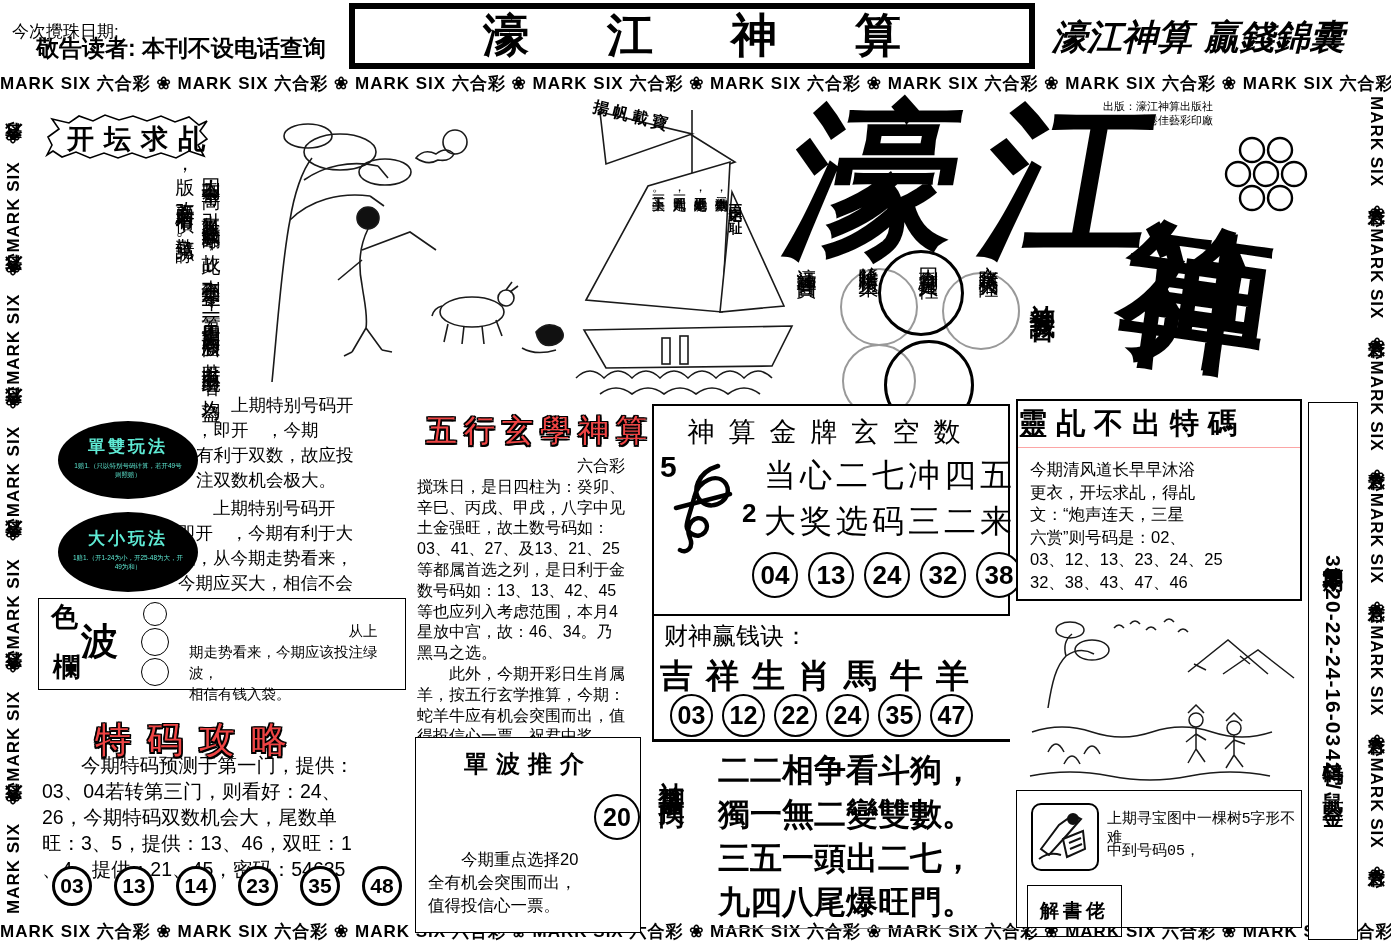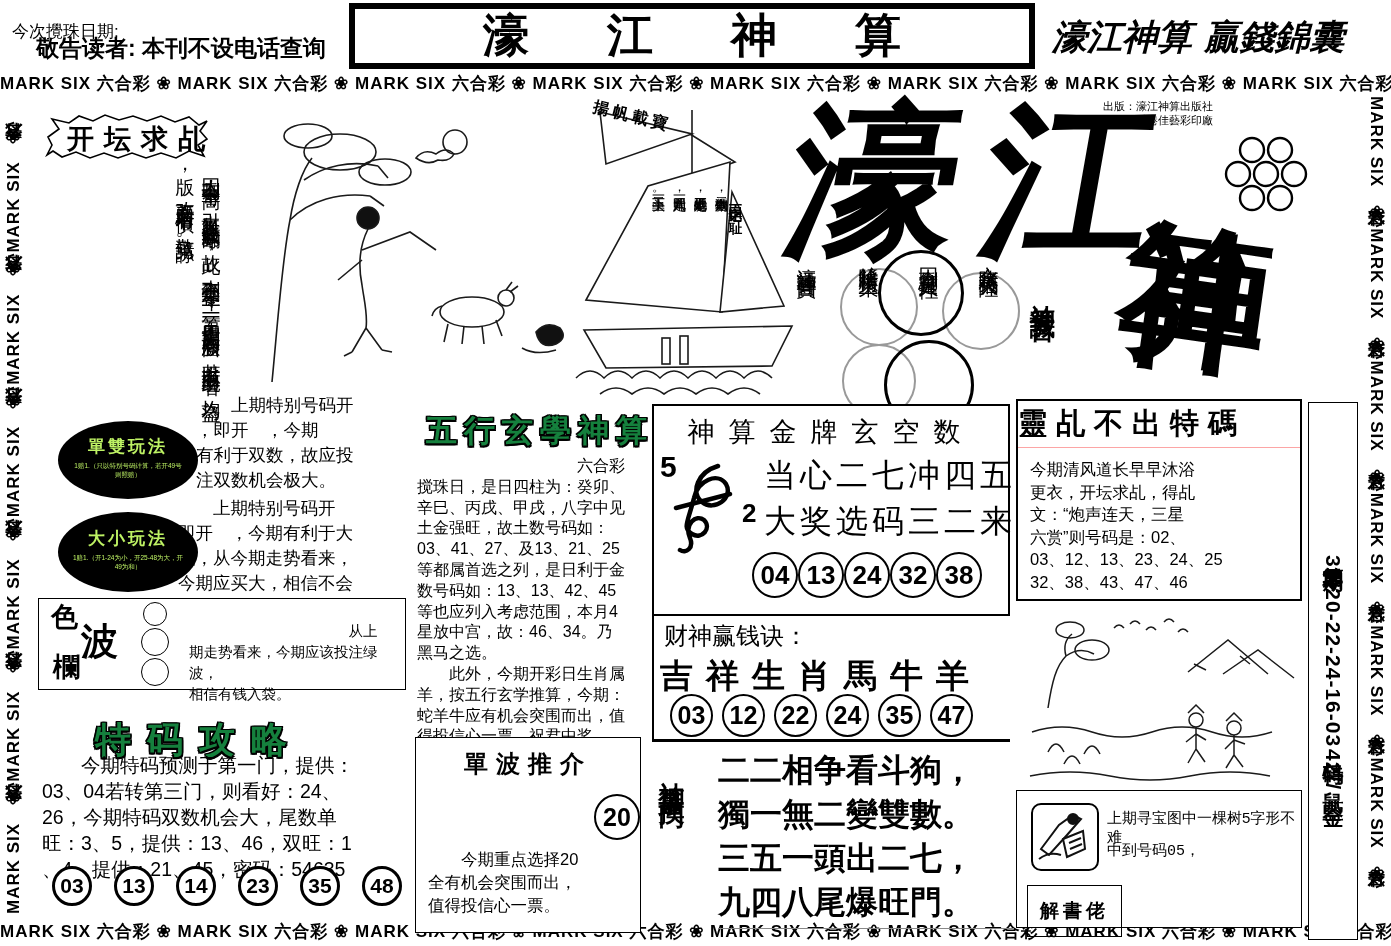--- a/index.html
+++ b/index.html
@@ -3,27 +3,27 @@
 <meta charset="utf-8">
 <style>
   html,body{margin:0;padding:0;background:#e8e8e8;}
   #page{position:relative;width:1391px;height:946px;background:#fff;color:#000;
         font-family:"Liberation Sans",sans-serif;overflow:hidden;}
   .abs{position:absolute;}
   .strip{font-weight:bold;font-size:17px;white-space:nowrap;overflow:hidden;letter-spacing:1px;}
   .vtext{writing-mode:vertical-rl;text-orientation:mixed;}
   .up{transform:rotate(180deg);}
   .brush{font-family:"DejaVu Serif",serif;font-weight:bold;}
-  .outline{color:#15803d;font-family:"DejaVu Serif",serif;font-weight:bold;
+  .outline{color:#ef4444;font-family:"DejaVu Serif",serif;font-weight:normal;
     text-shadow:-1.5px -1.5px 0 #000,1.5px -1.5px 0 #000,-1.5px 1.5px 0 #000,1.5px 1.5px 0 #000,
                 -1.5px 0 0 #000,1.5px 0 0 #000,0 -1.5px 0 #000,0 1.5px 0 #000;}
   .pre{white-space:pre-line;}
   .cnum{display:inline-flex;align-items:center;justify-content:center;border:3px solid #000;
         border-radius:50%;font-weight:bold;background:#fff;box-sizing:border-box;}
-  .badge{background:#000;color:#bef264;border-radius:50%;text-align:center;box-sizing:border-box;}
+  .badge{background:#000;color:#5eead4;border-radius:50%;text-align:center;box-sizing:border-box;}
   .box{border:2px solid #000;box-sizing:border-box;background:#fff;}
   .ring{position:absolute;border-radius:50%;box-sizing:border-box;}
   svg{display:block;}
 </style>
 </head>
 <body>
 
 <div id="page">
 
   <div class="abs" style="left:12px;top:20px;font-size:17px;">今次攪珠日期:</div>
@@ -203,21 +203,21 @@
     <span class="abs" style="left:6px;top:44px;font-size:30px;font-weight:bold;">5</span>
     <div class="abs" style="left:14px;top:52px;">
       <svg width="78" height="110" viewBox="0 0 78 110" fill="none" stroke="#000" stroke-width="4.5" stroke-linecap="round">
         <path d="M50 8 C30 14 22 34 34 44 C46 54 66 40 58 26 C50 14 30 22 26 40 C20 64 14 70 24 76 C34 82 44 70 36 62 C28 56 16 66 22 80 C26 90 18 96 12 92"></path>
         <path d="M8 50 L62 36"></path>
       </svg>
     </div>
     <span class="abs" style="left:88px;top:92px;font-size:26px;font-weight:bold;">2</span>
     <div class="abs brush" style="left:110px;top:48px;font-size:32px;letter-spacing:4px;font-weight:normal;white-space:nowrap;">当心二七冲四五</div>
     <div class="abs brush" style="left:110px;top:94px;font-size:32px;letter-spacing:4px;font-weight:normal;white-space:nowrap;">大奖选码三二来</div>
-    <div class="abs" style="left:98px;top:146px;display:flex;gap:0;">
+    <div class="abs" style="left:98px;top:146px;display:flex;gap:10px;">
       <span class="cnum" style="width:46px;height:46px;font-size:26px;border-width:2.5px;">04</span>
       <span class="cnum" style="width:46px;height:46px;font-size:26px;border-width:2.5px;">13</span>
       <span class="cnum" style="width:46px;height:46px;font-size:26px;border-width:2.5px;">24</span>
       <span class="cnum" style="width:46px;height:46px;font-size:26px;border-width:2.5px;">32</span>
       <span class="cnum" style="width:46px;height:46px;font-size:26px;border-width:2.5px;">38</span>
     </div>
   </div>
 
   <div class="abs" style="left:652px;top:616px;width:358px;height:126px;border-left:2px solid #000;border-bottom:3px solid #000;box-sizing:border-box;">
     <div style="margin:4px 0 0 10px;font-size:24px;font-weight:normal;">财神赢钱诀：</div>

